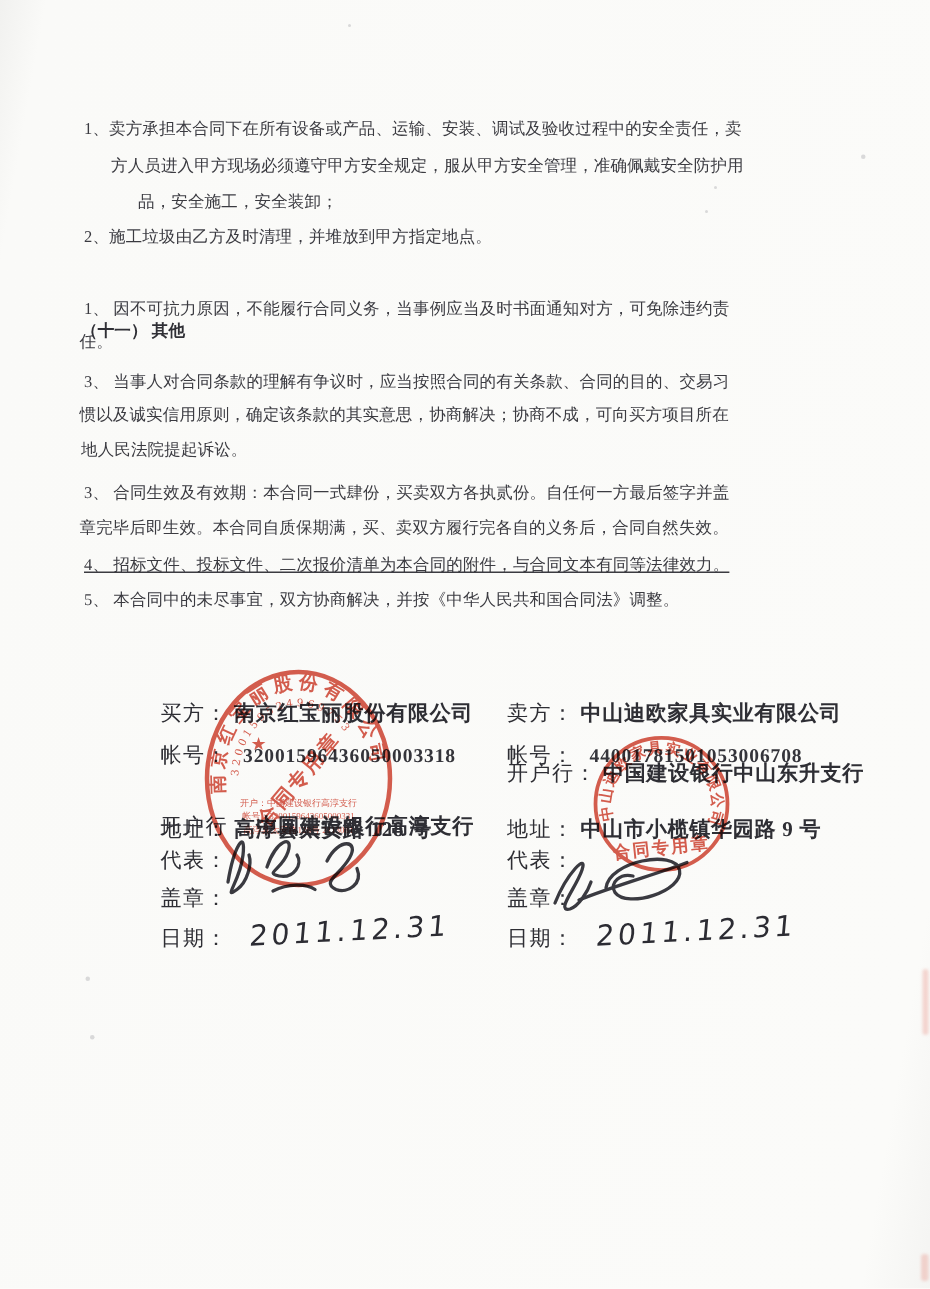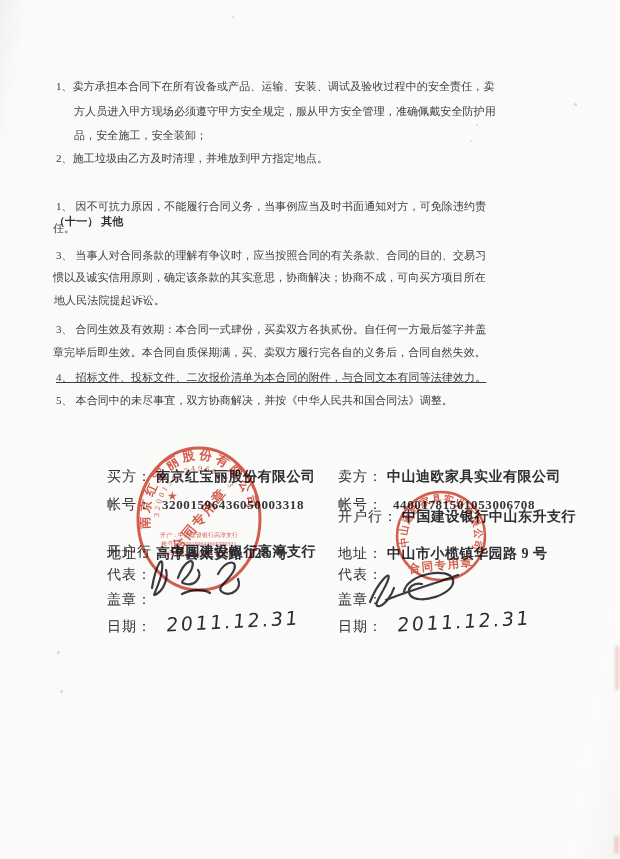--- a/index.html
+++ b/index.html
@@ -44,21 +44,21 @@
   .smudge{position:absolute;background:#e57f72;opacity:.3;border-radius:2px;filter:blur(1px);}
 </style>
 </head>
 <body>
 
 <div class="page">
 
   <div id="clauses">
       <div class="clause-line" style="left: 56px; top: 77px;">1、卖方承担本合同下在所有设备或产品、运输、安装、调试及验收过程中的安全责任，卖</div>
       <div class="clause-line" style="left: 74px; top: 102px;">方人员进入甲方现场必须遵守甲方安全规定，服从甲方安全管理，准确佩戴安全防护用</div>
-      <div class="clause-line" style="left: 74px; top: 126px;">品，安全施工，安全装卸；</div>
+      <div class="clause-line" style="left: 92px; top: 126px;">品，安全施工，安全装卸；</div>
       <div class="clause-line" style="left: 56px; top: 149px;">2、施工垃圾由乙方及时清理，并堆放到甲方指定地点。</div>
       <div class="clause-line bold" style="left: 54px; top: 172px; margin-top: 40px;">（十一） 其他</div>
       <div class="clause-line" style="left: 56px; top: 197px;">1、 因不可抗力原因，不能履行合同义务，当事例应当及时书面通知对方，可免除违约责</div>
       <div class="clause-line" style="left: 53px; top: 219px;">任。</div>
       <div class="clause-line" style="left: 56px; top: 246px;">3、 当事人对合同条款的理解有争议时，应当按照合同的有关条款、合同的目的、交易习</div>
       <div class="clause-line" style="left: 53px; top: 268px;">惯以及诚实信用原则，确定该条款的其实意思，协商解决；协商不成，可向买方项目所在</div>
       <div class="clause-line" style="left: 54px; top: 291px;">地人民法院提起诉讼。</div>
       <div class="clause-line" style="left: 56px; top: 320px;">3、 合同生效及有效期：本合同一式肆份，买卖双方各执贰份。自任何一方最后签字并盖</div>
       <div class="clause-line" style="left: 53px; top: 343px;">章完毕后即生效。本合同自质保期满，买、卖双方履行完各自的义务后，合同自然失效。</div>
       <div class="clause-line" style="left: 56px; top: 368px; text-decoration: underline;">4、 招标文件、投标文件、二次报价清单为本合同的附件，与合同文本有同等法律效力。</div>

